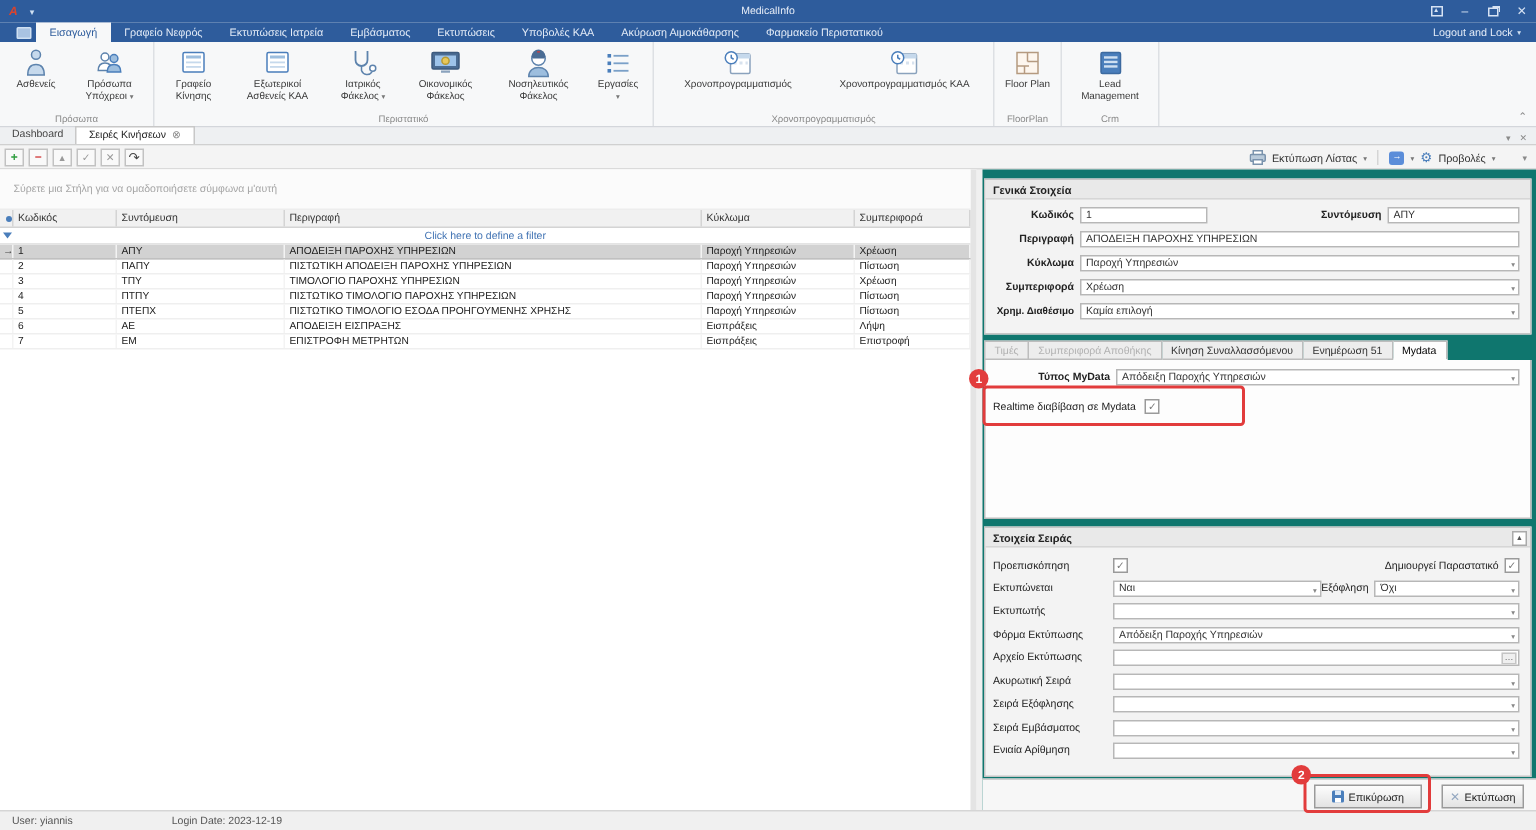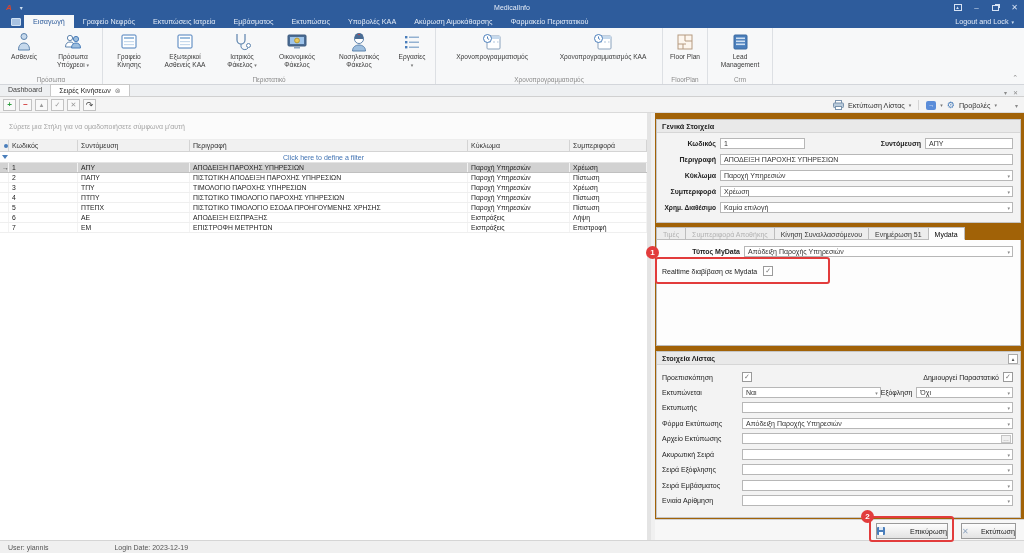--- a/index.html
+++ b/index.html
@@ -71,21 +71,21 @@
   .blue-dot { width:4px; height:4px; border-radius:50%; background:#4a7ebb; }
   .g-filter { height:11px; border-bottom:1px solid #e4e4e4; font-size:7px; color:#4173b3; position:relative; display:flex; align-items:center; }
   .g-filter .funnel { width:0; height:0; border-left:3px solid transparent; border-right:3px solid transparent; border-top:4px solid #4a7ebb; margin-left:2px; }
   .g-filter .ftext { position:absolute; left:0; right:0; text-align:center; }
   .g-data { height:10px; font-size:6.8px; color:#222; border-bottom:1px solid #efefef; }
   .g-data .g-cell { display:flex; align-items:center; padding-left:3px; border-right:1px solid #f3f3f3; overflow:hidden; white-space:nowrap; }
   .g-data.selected { background:#d2d2d2; border-bottom-color:#c0c0c0; }
   .row-arrow { font-size:7px; color:#444; }
 
   
-  .rpanel { position:absolute; left:655px; top:113px; width:369px; bottom:13px; background:#a16207; }
+  .rpanel { position:absolute; left:655px; top:113px; width:369px; bottom:13px; background:#0f766e; }
   .pgroup { position:absolute; left:1px; right:3px; border:1px solid #c5c5c5; background:#f3f3f3; }
   .pg-head { height:13px; background:#e9e9e9; border-bottom:1px solid #d6d6d6; font-size:7.3px; font-weight:bold; color:#222; line-height:13px; padding-left:5px; position:relative; }
   .collapse-box { position:absolute; right:2px; top:1.5px; width:10px; height:10px; border:1px solid #aaa; background:#fff; font-size:5px; line-height:9px; text-align:center; color:#555; }
   .frow { display:flex; align-items:center; margin:5px 7px 0 5px; }
   .flabel { width:54px; flex:none; text-align:right; font-weight:bold; font-size:7px; color:#222; margin-right:4px; white-space:nowrap; }
   .fld { height:11px; background:#fff; border:1px solid #b7b7b7; font-size:7px; color:#333; padding:0 3px; font-family:"Liberation Sans",sans-serif; }
   input.fld { outline:none; }
   .ddown { position:relative; display:flex; align-items:center; background:#fff; border:1px solid #b7b7b7; height:11px; padding:0 10px 0 3px; font-size:7px; color:#333; overflow:hidden; white-space:nowrap; }
   .ddown .dcaret { position:absolute; right:2px; top:2px; font-size:5px; color:#888; }
   .grow { flex:1; }
@@ -101,21 +101,21 @@
   .rt-label { font-size:7px; color:#222; margin-left:5px; }
   .checkbox { width:10px; height:10px; border:1px solid #9a9a9a; background:#fff; display:inline-flex; align-items:center; justify-content:center; font-size:7px; color:#7a7a7a; flex:none; }
 
   
   .slabel { width:78px; flex:none; text-align:left; font-size:7px; color:#222; margin-right:2px; white-space:nowrap; }
   .srow { display:flex; align-items:center; margin:4.5px 7px 0 5px; }
   .ellipsis-btn { position:absolute; right:1px; top:1px; width:10px; height:8px; font-size:6px; line-height:6px; text-align:center; color:#666; background:#efefef; border:1px solid #c5c5c5; }
 
   
   .actionbar { position:absolute; left:0; right:0; top:406px; height:21px; background:#f7f7f7; border-top:1px solid #cfcfcf; }
-  .btn { position:absolute; top:3px; height:16px; border:1px solid #9a9a9a; background:linear-gradient(#fdfdfd,#e3e3e3); display:flex; align-items:center; justify-content:space-between; gap:3px; font-size:7.2px; color:#222; }
+  .btn { position:absolute; top:3px; height:16px; border:1px solid #9a9a9a; background:linear-gradient(#fdfdfd,#e3e3e3); display:flex; align-items:center; justify-content:center; gap:3px; font-size:7.2px; color:#222; }
   .btn-confirm { right:76px; width:72px; }
   .btn-cancel { right:8px; width:55px; }
   .floppy { width:8px; height:8px; background:#4a7ebb; border-radius:1px; position:relative; }
   .floppy:before { content:""; position:absolute; left:2px; top:0; width:4px; height:3px; background:#dce8f5; }
   .floppy:after { content:""; position:absolute; left:2px; bottom:0; width:4px; height:3px; background:#fff; }
   .x-ic { color:#93a7c0; font-size:8px; }
 
   
   .statusbar { position:absolute; left:0; bottom:0; width:1024px; height:13px; background:#f0f0f0; border-top:1px solid #d5d5d5; display:flex; align-items:center; font-size:7px; color:#555; }
   .sb-user { margin-left:8px; }
@@ -502,21 +502,21 @@
         </span>
     </div>
     <div class="frow" style="margin-top:9px; margin-left:0;">
       <span class="rt-label">Realtime διαβίβαση σε Mydata</span>
       <span class="checkbox" style="margin-left:6px">✓</span>
     </div>
   </div>
 
   <div class="pgroup" style="top:238px; height:167px;">
     <div class="pg-head">
-      <span>Στοιχεία Λίστας</span>
+      <span>Στοιχεία Σειράς</span>
       <span class="collapse-box">▴</span>
     </div>
     <div class="srow" style="margin-top:7px">
       <span class="slabel">Προεπισκόπηση</span>
       <span class="checkbox">✓</span>
       <span class="grow"></span>
       <span class="slabel" style="width:auto; margin-right:4px">Δημιουργεί Παραστατικό</span>
       <span class="checkbox">✓</span>
     </div>
     <div class="srow">

